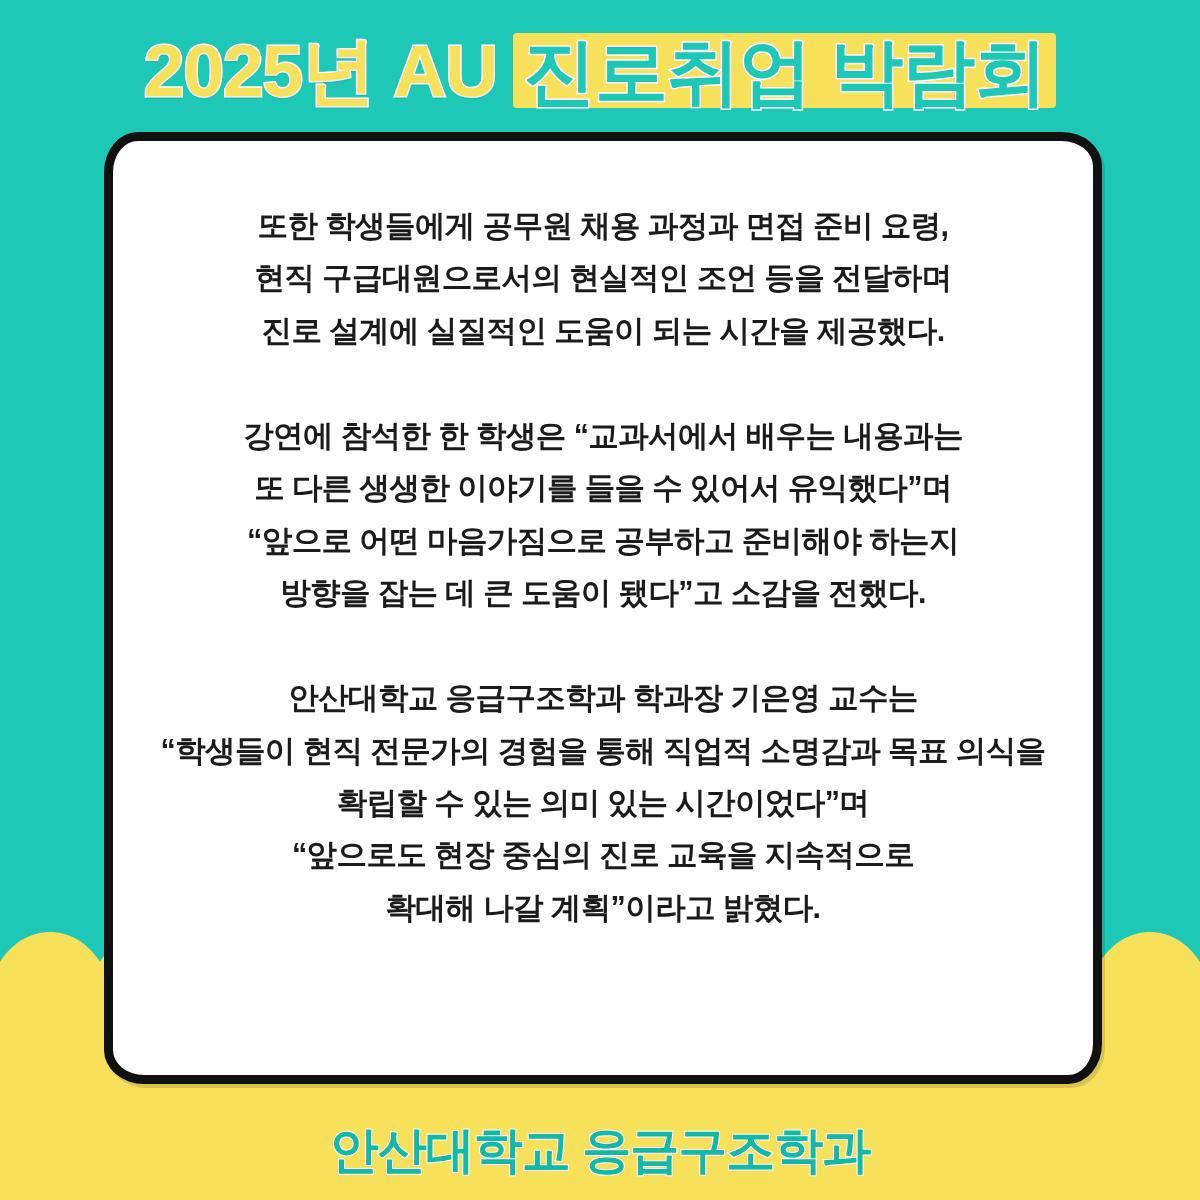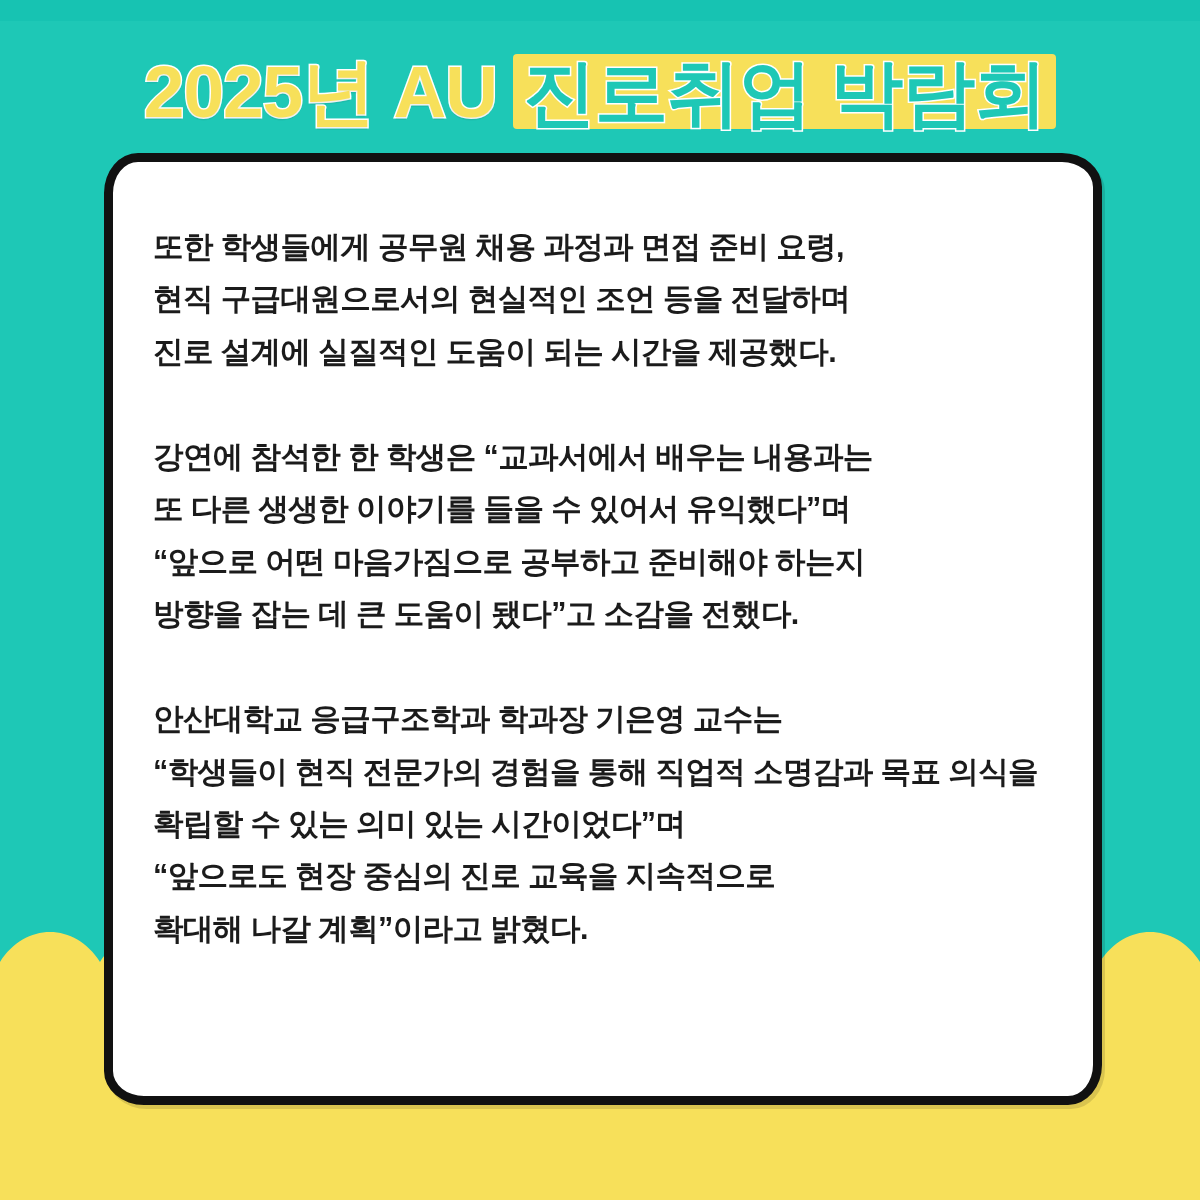--- a/index.html
+++ b/index.html
@@ -14,21 +14,20 @@
     background: #17c3b2;
     position: relative;
     overflow: hidden;
   }
 
   
   #card {
     position: absolute;
     inset: 0;
     background: #1ec8b6;
-    margin-top: 21px;
   }
 
   
   #bottom-band {
     position: absolute;
     left: 0;
     right: 0;
     bottom: 0;
     height: 232px;
     background: #f7e05a;
@@ -96,21 +95,21 @@
     padding: 44px 40px;
     display: flex;
     flex-direction: column;
     justify-content: flex-start;
     align-items: center;
     box-shadow: 3px 4px 0 rgba(0,0,0,0.12);
   }
 
   #body-text {
     width: 100%;
-    text-align: left;
+    text-align: center;
     color: #1b1b1b;
     font-size: 30.5px;
     font-weight: 700;
     line-height: 1.72;
     letter-spacing: -0.6px;
     white-space: pre-wrap;
     word-break: keep-all;
     padding-top: 14px;
   }
 
@@ -173,14 +172,17 @@
 “앞으로 어떤 마음가짐으로 공부하고 준비해야 하는지
 방향을 잡는 데 큰 도움이 됐다”고 소감을 전했다.
 
 안산대학교 응급구조학과 학과장 기은영 교수는
 “학생들이 현직 전문가의 경험을 통해 직업적 소명감과 목표 의식을
 확립할 수 있는 의미 있는 시간이었다”며
 “앞으로도 현장 중심의 진로 교육을 지속적으로
 확대해 나갈 계획”이라고 밝혔다.</div>
   </div>
 
+  <div id="footer">
+    <span id="footer-text">안산대학교 응급구조학과</span>
+  </div>
 
 </div>
 
 </body></html>

